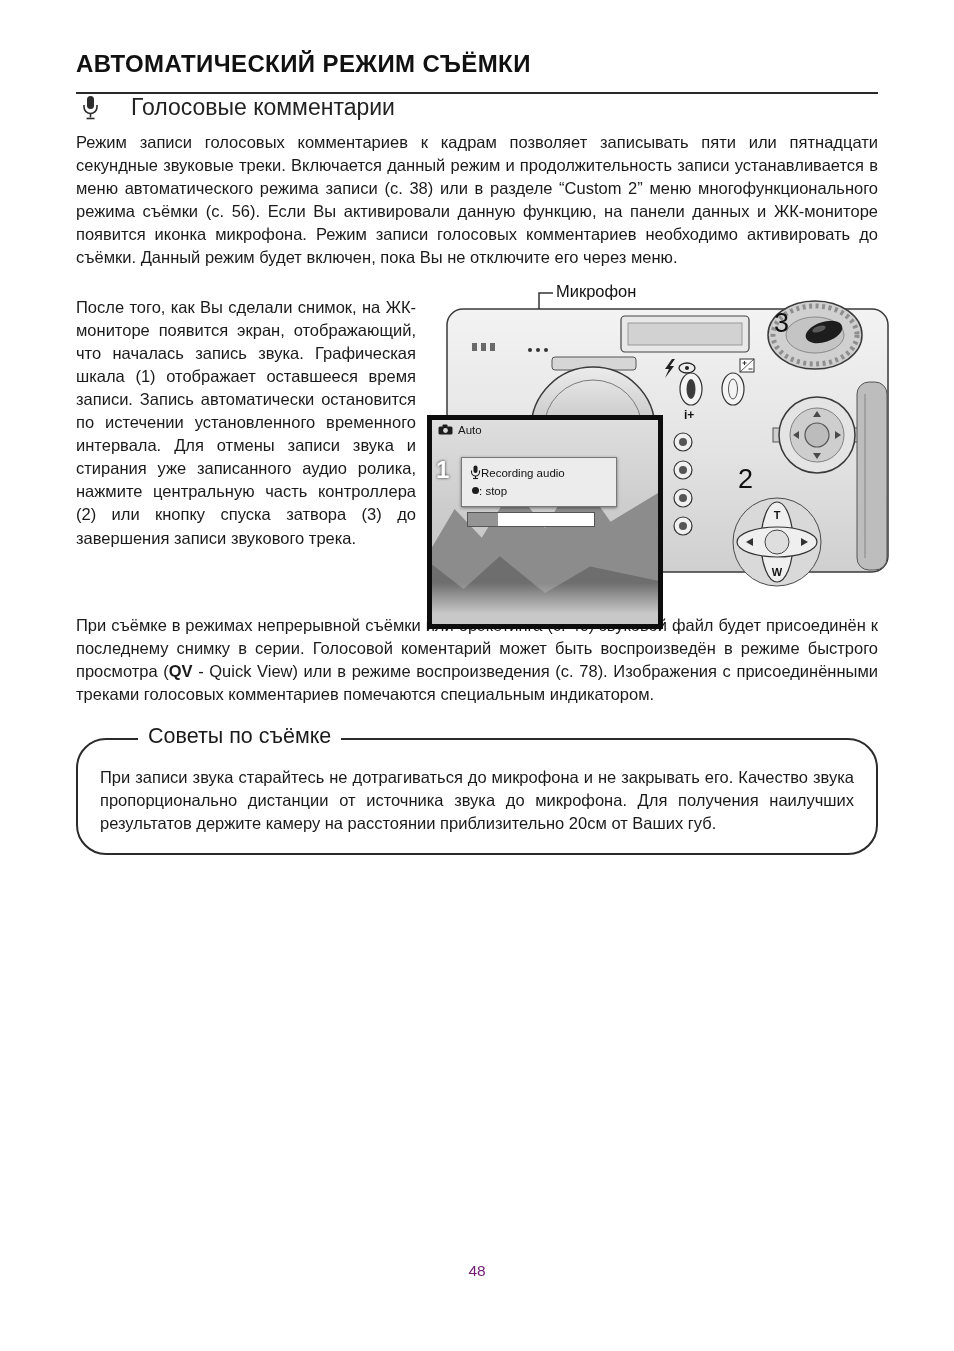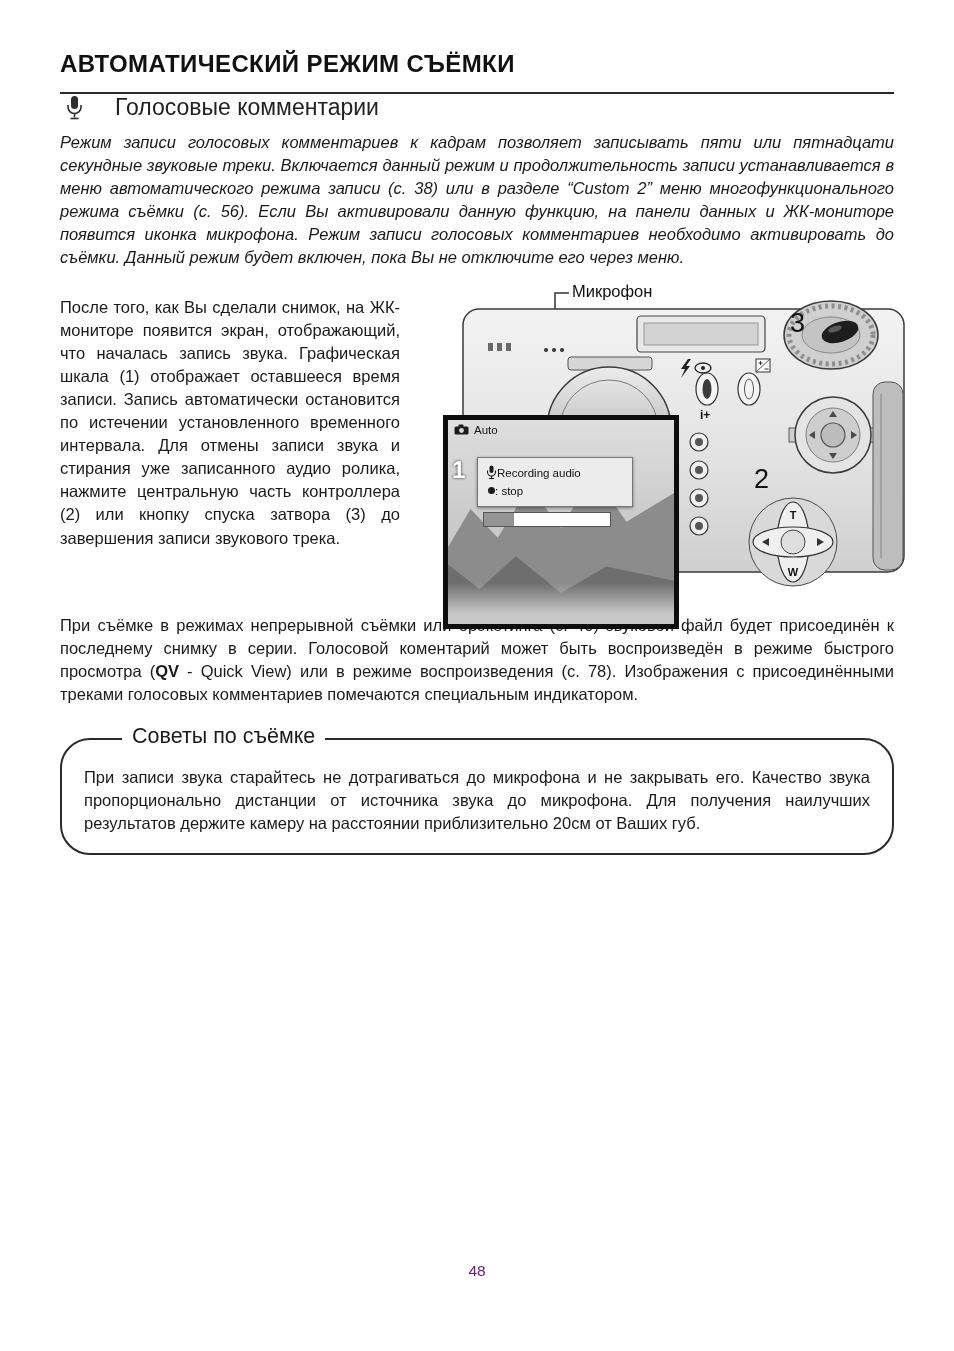--- a/index.html
+++ b/index.html
@@ -1,35 +1,35 @@
 <!DOCTYPE html>
 <html lang="ru"><head>
 <meta charset="utf-8">
 <style>
   html,body { margin:0; padding:0; background:#f2f2f2; }
   .page {
     position:relative; width:954px; height:1351px; margin:0 auto;
     background:#ffffff; font-family:"Liberation Sans", sans-serif; color:#1a1a1a;
     overflow:hidden;
   }
-  .content { padding:0 60px; }
+  .content { padding:0 76px; }
 
   
   .doc-header { padding-top:50px; }
   .doc-title { margin:0; font-size:24px; font-weight:bold; letter-spacing:0.4px; color:#111; }
   .title-rule { border:none; border-top:2px solid #2a2a2a; margin:14px 0 0 0; }
 
   
   .section-heading { display:flex; align-items:center; margin-top:0; }
   .mic-glyph { margin-left:6px; flex-shrink:0; }
   .section-title { margin:0 0 0 32px; font-size:23px; font-weight:normal; color:#222; }
 
   
   .para { font-size:16.5px; line-height:1.4; text-align:justify; margin:0; }
-  .intro { margin-top:10px;font-style:italic; }
+  .intro { margin-top:10px; }
   .body-after { margin-top:10px; }
 
   
   .media-row { display:flex; margin-top:2px; }
   .left-col { width:340px; flex-shrink:0; padding-top:24px; }
   .figure { position:relative; width:472px; height:332px; margin-left:auto; margin-right:-14px; flex-shrink:0; }
   .camera-svg { position:absolute; left:0; top:0; }
   .mic-label { position:absolute; left:136px; top:10px; font-size:16.5px; color:#111; }
   .callout { position:absolute; font-size:27px; color:#111; }
   .callout-3 { left:354px; top:36px; }

